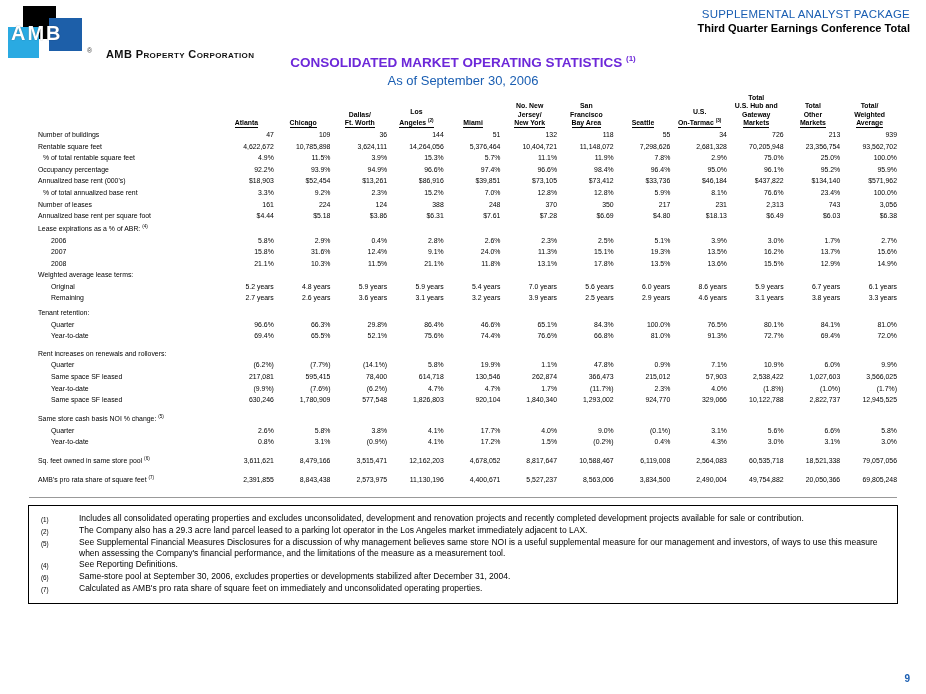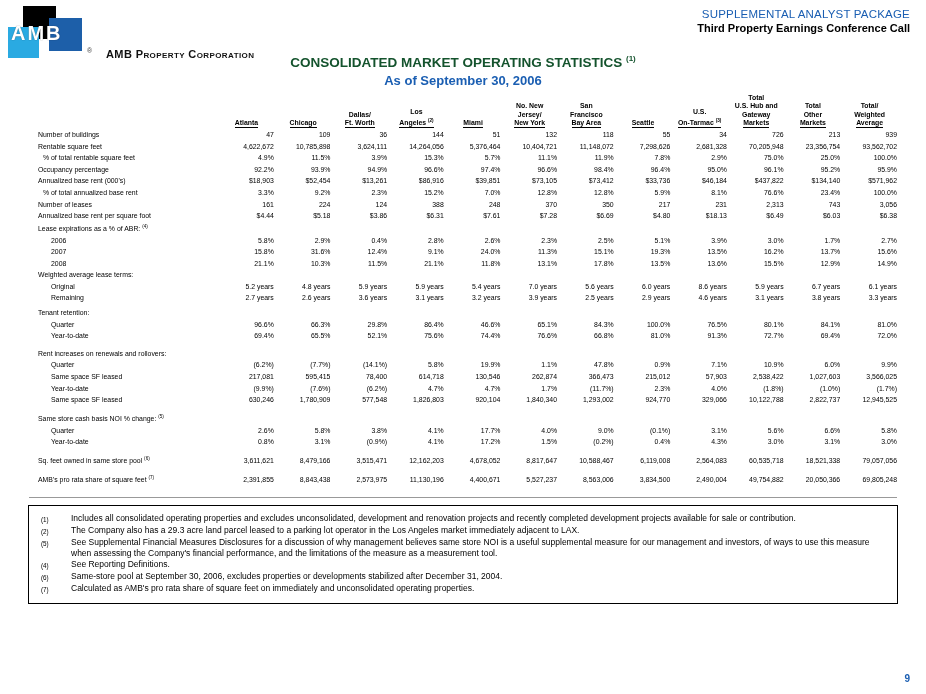--- a/index.html
+++ b/index.html
@@ -12,23 +12,23 @@
   .sq.blue{left:41px;top:13px;width:33px;height:33px;background:#1d5fa9;}
   .sq.cyan{left:0;top:22px;width:31px;height:31px;background:#2aaae2;}
   .logo-txt{position:absolute;left:3px;top:17px;color:#fff;font-weight:bold;font-size:20px;letter-spacing:2px;text-shadow:0 0 1px rgba(0,0,0,.6);}
   .logo-reg{position:absolute;left:79px;top:42px;font-size:7px;color:#444;}
   .company{position:absolute;left:106px;top:28px;font-weight:bold;font-size:11px;font-variant:small-caps;letter-spacing:.4px;color:#111;margin-top:20px;}
   .hdr-right{position:absolute;right:16px;top:8px;text-align:right;}
   .pkg-title{color:#1a5eb2;font-weight:normal;font-size:11.5px;letter-spacing:.2px;}
   .pkg-sub{color:#000;font-weight:bold;font-size:11px;margin-top:2px;}
   
   .title-block{text-align:center;margin-top:-6px;}
-  .page-title{color:#14532d;font-weight:bold;font-size:13.5px;}
+  .page-title{color:#6d28d9;font-weight:bold;font-size:13.5px;}
   .page-title sup{font-size:8px;}
-  .page-subtitle{color:#1a5eb2;font-weight:bold;font-size:13px;margin-top:3px;text-align:center;}
+  .page-subtitle{color:#1a5eb2;font-weight:normal;font-size:13px;margin-top:3px;text-align:center;}
   
   table{border-collapse:collapse;table-layout:fixed;width:860px;margin:6px 0 0 38px;}
   th,td{padding:0;font-size:6.9px;}
   col.c-lbl{width:180px;}
   col.c-num{width:56.6px;}
   thead th{vertical-align:bottom;font-weight:bold;padding-bottom:1px;}
   .colhead{display:flex;flex-direction:column;justify-content:flex-end;align-items:center;line-height:8.6px;}
   .colhead .hl{white-space:nowrap;}
   .colhead .hl.last .ul{border-bottom:1px solid #000;padding-bottom:1px;}
   .colhead sup{font-size:4.6px;}
@@ -36,42 +36,42 @@
   td.lbl{text-align:left;white-space:nowrap;}
   td.lbl sup{font-size:4.6px;}
   td.num{text-align:right;padding-right:1px;white-space:nowrap;}
   tr.g1 td{padding-top:3px;}
   tr.g2 td{padding-top:6px;}
   .i1{padding-left:5px;}
   .i2{padding-left:13px;}
   
   .separator{width:868px;margin:12px 0 0 29px;border-top:1px solid #999;}
   .fnbox{width:844px;margin:7px 0 0 28px;border:1px solid #000;padding:7px 12px 8px 12px;}
-  .fn{display:flex;font-size:8.5px;line-height:11px;}
+  .fn{display:flex;font-size:8.5px;line-height:11px;gap:8px;}
   .fnmark{flex:0 0 30px;font-size:6.3px;padding-top:1px;}
   .fntext{flex:1;}
   .page-number{position:absolute;right:16px;bottom:10px;color:#1a5eb2;font-weight:bold;font-size:10px;}
 </style>
 </head>
 <body>
 
 <div class="page">
 
   <div class="hdr">
     <div class="logo">
       <div class="sq black"></div>
       <div class="sq blue"></div>
       <div class="sq cyan"></div>
       <div class="logo-txt">AMB</div>
       <div class="logo-reg">®</div>
     </div>
     <div class="company">AMB Property Corporation</div>
     <div class="hdr-right">
       <div class="pkg-title">SUPPLEMENTAL ANALYST PACKAGE</div>
-      <div class="pkg-sub">Third Property Earnings Conference Call</div>
+      <div class="pkg-sub">Third Quarter Earnings Conference Total</div>
     </div>
   </div>
 
   <div class="title-block">
     <div class="page-title"><span>CONSOLIDATED MARKET OPERATING STATISTICS</span> <sup>(1)</sup></div>
     <div class="page-subtitle">As of September 30, 2006</div>
   </div>
 
   <table id="stats-table">
       <colgroup>

